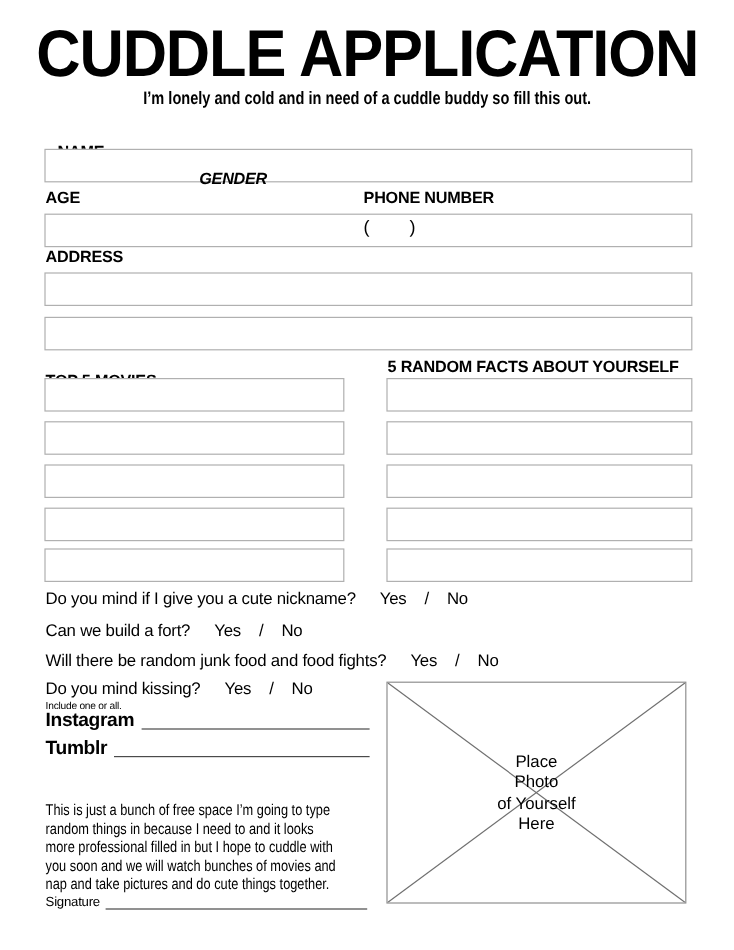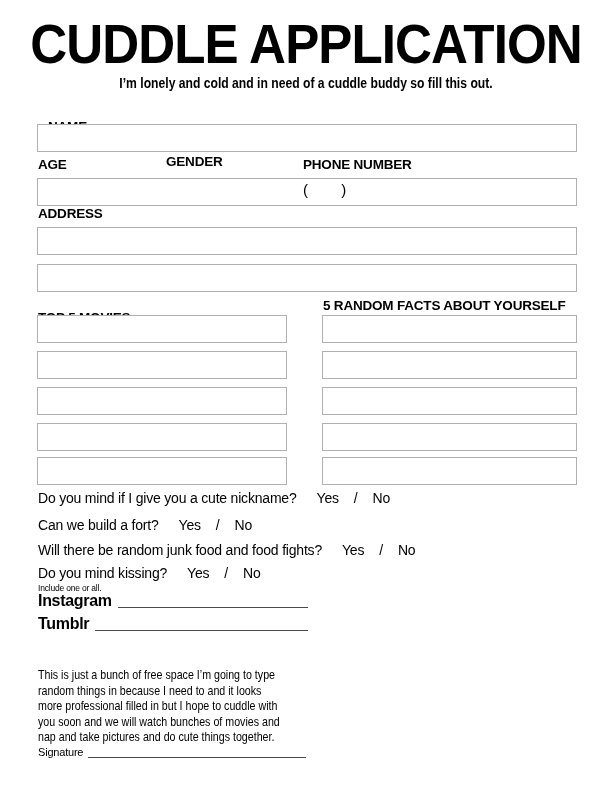--- a/index.html
+++ b/index.html
@@ -22,21 +22,21 @@
     transform:scaleX(0.81); transform-origin:50% 50%;
   }
 
   
   .lbl {
     position:absolute; font-size:13.5px; font-weight:bold;
     letter-spacing:-0.2px; white-space:nowrap; line-height:14px;
   }
   #lbl-name    { left:38px;  top:120px;margin-left:10px; }
   #lbl-age     { left:38px;  top:158px; }
-  #lbl-gender  { left:166px; top:155px; }
+  #lbl-gender  { left:166px; top:142px;font-style:italic; }
   #lbl-phone   { left:303px; top:158px; }
   #lbl-address { left:38px;  top:207px; }
   #lbl-movies  { left:38px;  top:299px;margin-top:12px; }
   #lbl-facts   { left:323px; top:299px; }
 
   
   .ibox { position:absolute; border:1.5px solid #b0b0b0; background:#fff; }
   #box-name  { left:37px; top:124px; width:540px; height:28px; }
   #box-row2  { left:37px; top:178px; width:540px; height:28px; }
   #box-addr1 { left:37px; top:227px; width:540px; height:28px; }
@@ -170,14 +170,26 @@
     <div>more professional filled in but I hope to cuddle with</div>
     <div>you soon and we will watch bunches of movies and</div>
     <div>nap and take pictures and do cute things together.</div>
   </div>
 
   <div class="sig-row">
     <span class="sig-label">Signature</span>
     <span class="fill-line"></span>
   </div>
 
+  <div class="photo">
+    <svg viewBox="0 0 247 182" preserveAspectRatio="none">
+      <line x1="0" y1="0" x2="247" y2="182" stroke="#707070" stroke-width="1"></line>
+      <line x1="247" y1="0" x2="0" y2="182" stroke="#707070" stroke-width="1"></line>
+    </svg>
+    <div class="photo-text">
+      <div>Place</div>
+      <div>Photo</div>
+      <div>of Yourself</div>
+      <div>Here</div>
+    </div>
+  </div>
 
 </div>
 
 </body></html>

